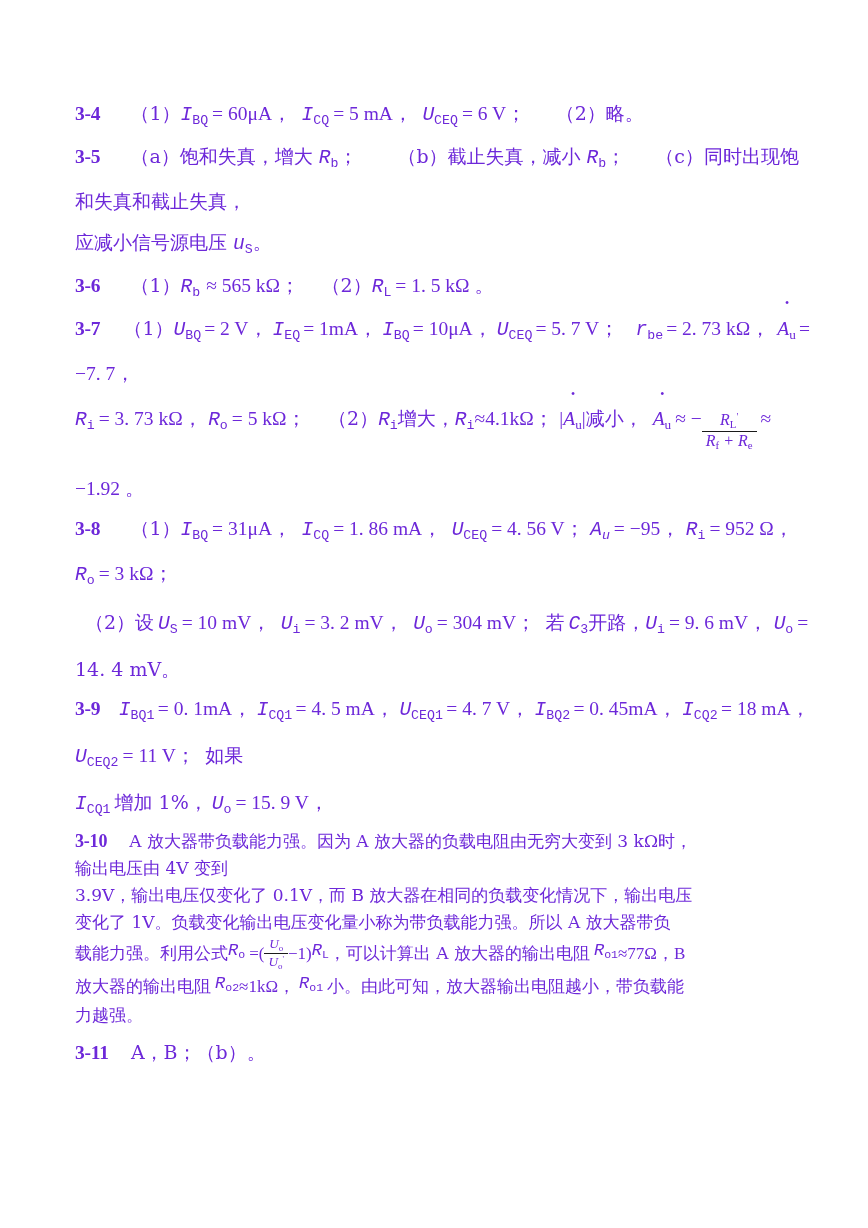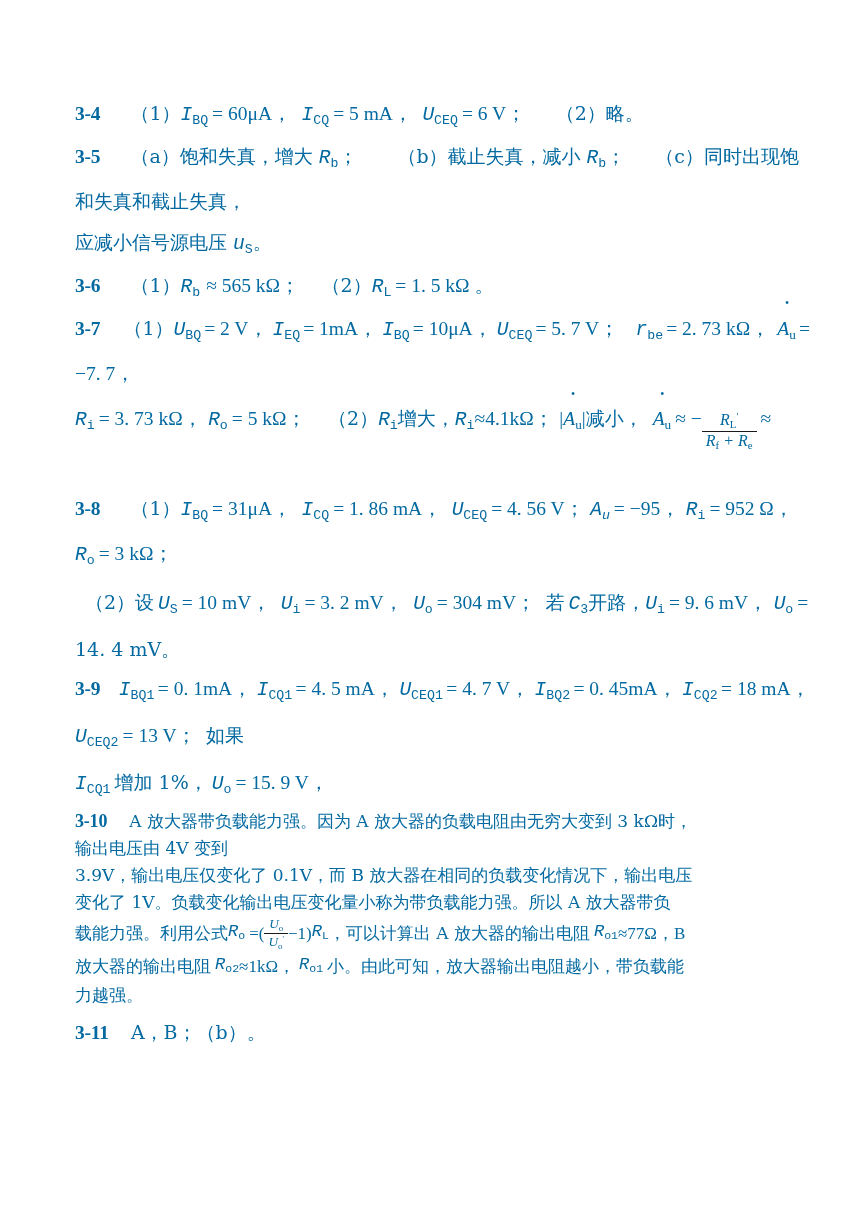--- a/index.html
+++ b/index.html
@@ -7,21 +7,21 @@
     width:868px; height:1228px;
     background:#ffffff;
     font-family:"Liberation Serif","DejaVu Serif",serif;
     color:#1a1a1a;
     overflow:hidden;
   }
   .page { position:relative; width:868px; height:1228px; box-sizing:border-box;
           padding:104px 58px 0 75px; }
 
   
-  .line { font-size:19.5px; line-height:1; white-space:nowrap; color:#0369a1; }
+  .line { font-size:19.5px; line-height:1; white-space:nowrap; color:#6d28d9; }
   .blk  { margin-bottom:0; }
   .row  { display:flex; align-items:baseline; }
   .num  { font-weight:bold; font-size:19.5px; letter-spacing:-.2px; }
   .cn   { font-family:"DejaVu Serif","Liberation Serif",serif; font-size:19px; }
   .it   { font-style:italic; font-family:Liberation Mono, monospace; }
   .sub  { font-size:0.68em; vertical-align:-0.28em; font-style:normal; letter-spacing:0; }
   .subi { font-size:0.68em; vertical-align:-0.28em; font-style:italic; }
   .sup  { font-size:0.62em; vertical-align:0.52em; font-style:normal; }
   .sp   { display:inline-block; }
   .sp10 { width:10px; } .sp22 { width:22px; }
@@ -191,20 +191,23 @@
       <span class="sp sp4"></span>
       <span>≈ −</span>
       <span class="frac">
         <span class="nm"><span>R</span><span class="sub">L</span><span class="sup">'</span></span>
         <span class="dn"><span>R</span><span class="sub">f</span><span style="font-style:normal"> </span><span>+</span> <span>R</span><span class="sub">e</span></span>
       </span>
       <span class="sp sp4"></span>
       <span>≈</span>
     </div>
     <div style="height:28px"></div>
+    <div class="line row">
+      <span>−1.92 。</span>
+    </div>
   </div>
 
   <div class="gap"></div>
 
   <div class="blk">
     <div class="line row">
       <span class="num">3-8</span>
       <span class="sp sp30"></span>
       <span class="cn">（1）</span>
       <span class="it"><span>I</span><span class="sub">BQ</span></span>
@@ -292,21 +295,21 @@
         <span>= 0. 45mA，</span>
       <span class="sp sp6"></span>
       <span class="it"><span>I</span><span class="sub">CQ2</span></span>
       <span class="sp sp4"></span>
         <span>= 18 mA，</span>
     </div>
     <div style="height:24px"></div>
     <div class="line row">
       <span class="it"><span>U</span><span class="sub">CEQ2</span></span>
       <span class="sp sp4"></span>
-        <span>= 13 V；</span>
+        <span>= 11 V；</span>
       <span class="sp sp10"></span>
       <span class="cn">如果</span>
     </div>
     <div style="height:24px"></div>
     <div class="line row">
       <span class="it"><span>I</span><span class="sub">CQ1</span></span>
       <span class="sp sp4"></span>
       <span class="cn">增加 1%，</span>
       <span class="sp sp4"></span>
       <span class="it"><span>U</span><span class="sub">o</span></span>

